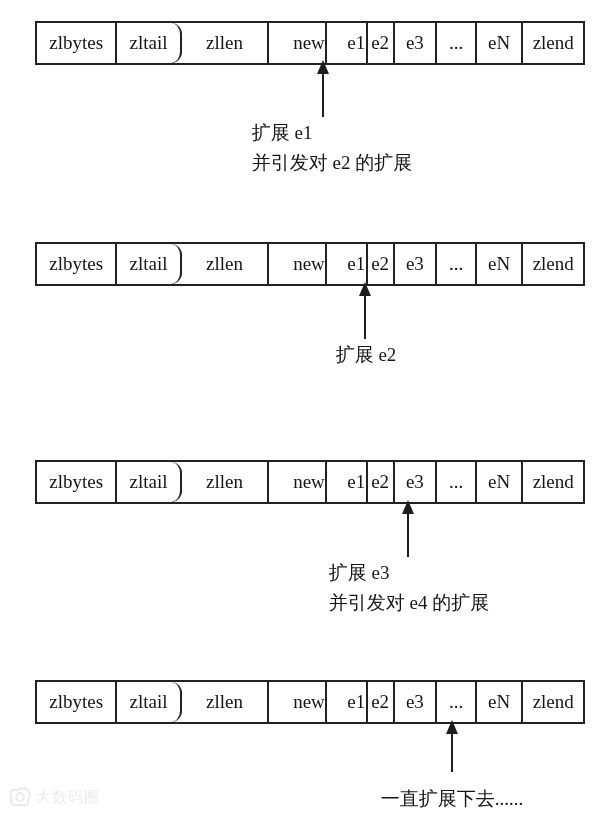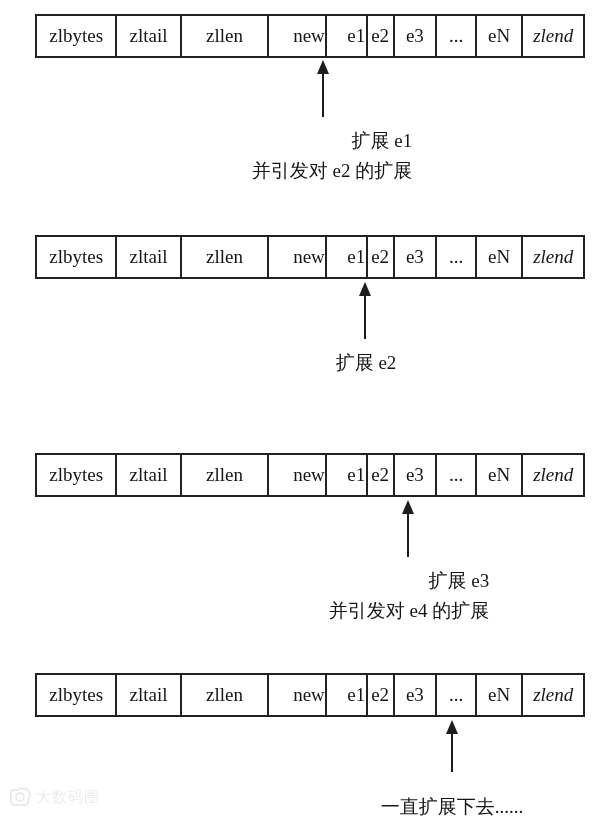--- a/index.html
+++ b/index.html
@@ -17,42 +17,43 @@
   }
   
   .zl-table {
     position: absolute;
     left: 35px;
     width: 550px;
     height: 44px;
     border: 2px solid #222222;
     display: flex;
     background: #ffffff;
+    margin-top: 7px;
   }
   .zl-table .cell {
     border-right: 2px solid #222222;
     height: 100%;
     line-height: 39px;
     text-align: center;
     font-size: 19px;
     color: #151515;
     overflow: hidden;
     white-space: nowrap;
   }
   .zl-table .cell:last-child { border-right: none; }
   .c0 { width: 81px; }
-  .c1 { width: 65px; }
+  .c1 { width: 65px; border-radius: 11px; }
   .c2 { width: 88px; }
   .c3 { width: 58px; padding-left: 24px; }
   .c4 { width: 41px; padding-left: 20px; }
   .c5 { width: 27px; }
   .c6 { width: 43px; }
   .c7 { width: 40px; }
   .c8 { width: 47px; }
-  .c9 { width: 60px; font-style: italic; }
+  .c9 { width: 60px; }
   .t1 { top: 14px; }
   .t2 { top: 235px; }
   .t3 { top: 453px; }
   .t4 { top: 673px; }
   
   .arrow {
     position: absolute;
     width: 14px;
     display: flex;
     flex-direction: column;
@@ -70,26 +71,25 @@
     background: #1d1d1d;
   }
   .a1 { left: 316px; top: 60px;  height: 57px; }
   .a2 { left: 358px; top: 282px; height: 57px; }
   .a3 { left: 401px; top: 500px; height: 57px; }
   .a4 { left: 445px; top: 720px; height: 52px; }
   
   .caption {
     position: absolute;
     transform: translateX(-50%);
-    text-align: right;
+    text-align: left;
     white-space: nowrap;
     font-size: 19px;
     line-height: 30px;
     color: #151515;
-    margin-top: 8px;
   }
   .cap1 { left: 332px; top: 118px; }
   .cap2 { left: 366px; top: 340px; }
   .cap3 { left: 409px; top: 558px; }
   .cap4 { left: 452px; top: 784px; }
   
   .watermark {
     position: absolute;
     left: 8px;
     top: 786px;

